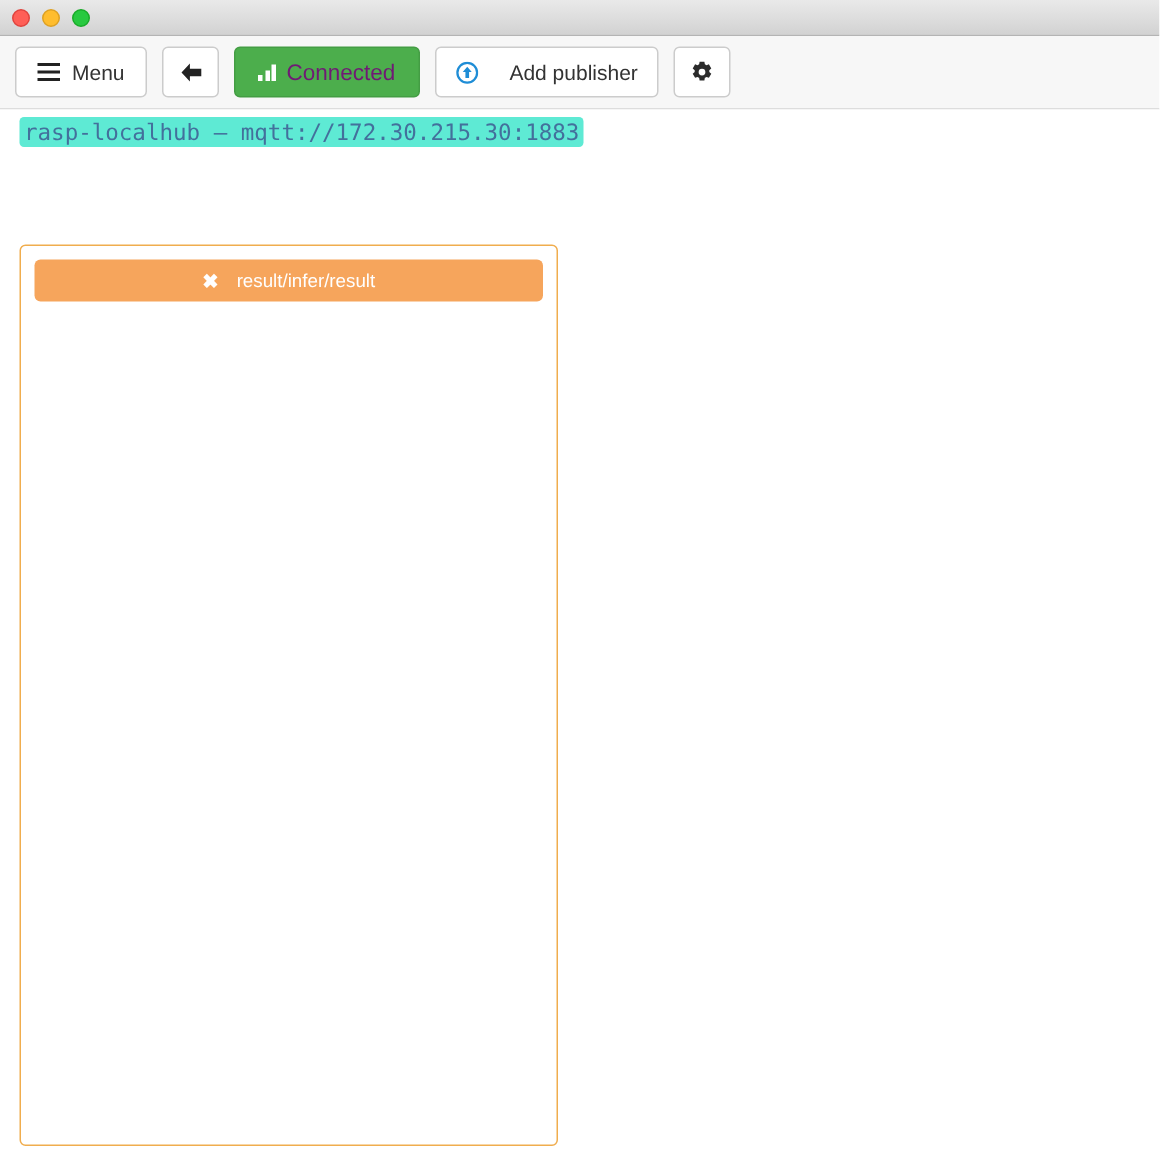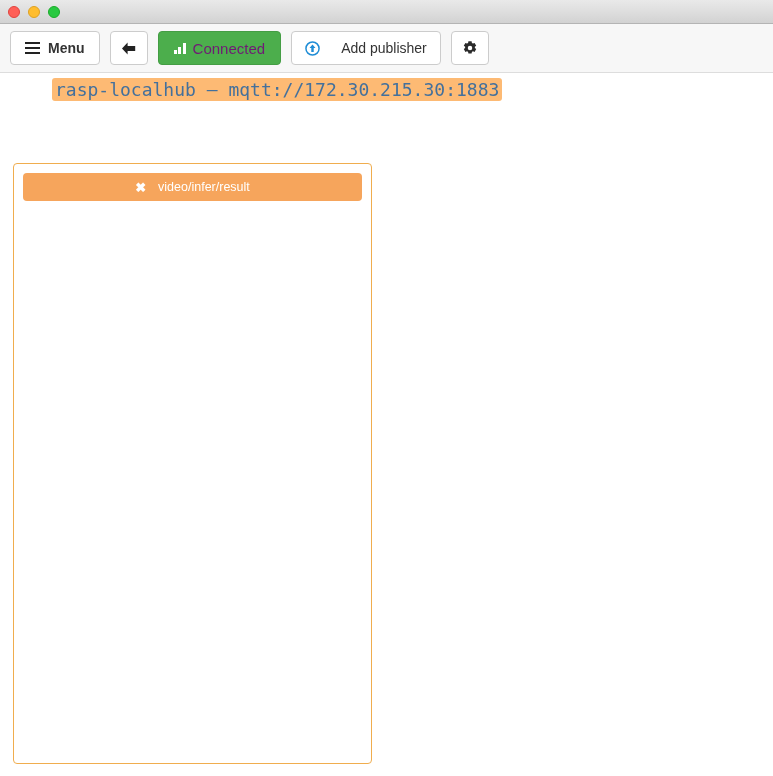--- a/index.html
+++ b/index.html
@@ -71,21 +71,21 @@
     padding: 0 13px;
     font-size: 14px;
     color: #333333;
     cursor: pointer;
     white-space: nowrap;
     line-height: 1;
     font-family: "Liberation Sans", sans-serif;
   }
 
   .btn.menu-btn {
-    font-weight: bold;
+    font-weight: normal;
     padding: 14px 14px;
     gap: 8px;
   }
   .btn.icon-only {
     padding: 0;
     width: 38px;
   }
   .btn.back-btn {
     padding: 0;
     width: 38px;
@@ -135,28 +135,27 @@
     padding: 0;
     overflow: hidden;
   }
 
   #conn-label-wrap {
     padding: 6px 0 0 13px;
     height: 22px;
   }
   #conn-label {
     font-family: "DejaVu Sans Mono", "Liberation Mono", monospace;
-    font-size: 18px;
+    font-size: 15px;
     color: #43709c;
-    background: #fdba74;
+    background: #5eead4;
     padding: 1px 3px;
     border-radius: 3px;
     letter-spacing: 0px;
     white-space: nowrap;
-    margin-left: 39px;
   }
 
   #subscriber-panel {
     position: absolute;
     left: 13px;
     top: 90px;
     width: 359px;
     height: 601px;
     border: 1px solid #f0ad4e;
     border-radius: 4px;
@@ -255,19 +254,19 @@
 
   <div id="content">
 
     <div id="conn-label-wrap">
       <span id="conn-label">rasp-localhub — mqtt://172.30.215.30:1883</span>
     </div>
 
     <div id="subscriber-panel">
       <div class="topic-pill">
         <span class="x">✖</span>
-        <span class="topic-name">video/infer/result</span>
+        <span class="topic-name">result/infer/result</span>
       </div>
     </div>
 
   </div>
 
 </div>
 
 </body></html>

